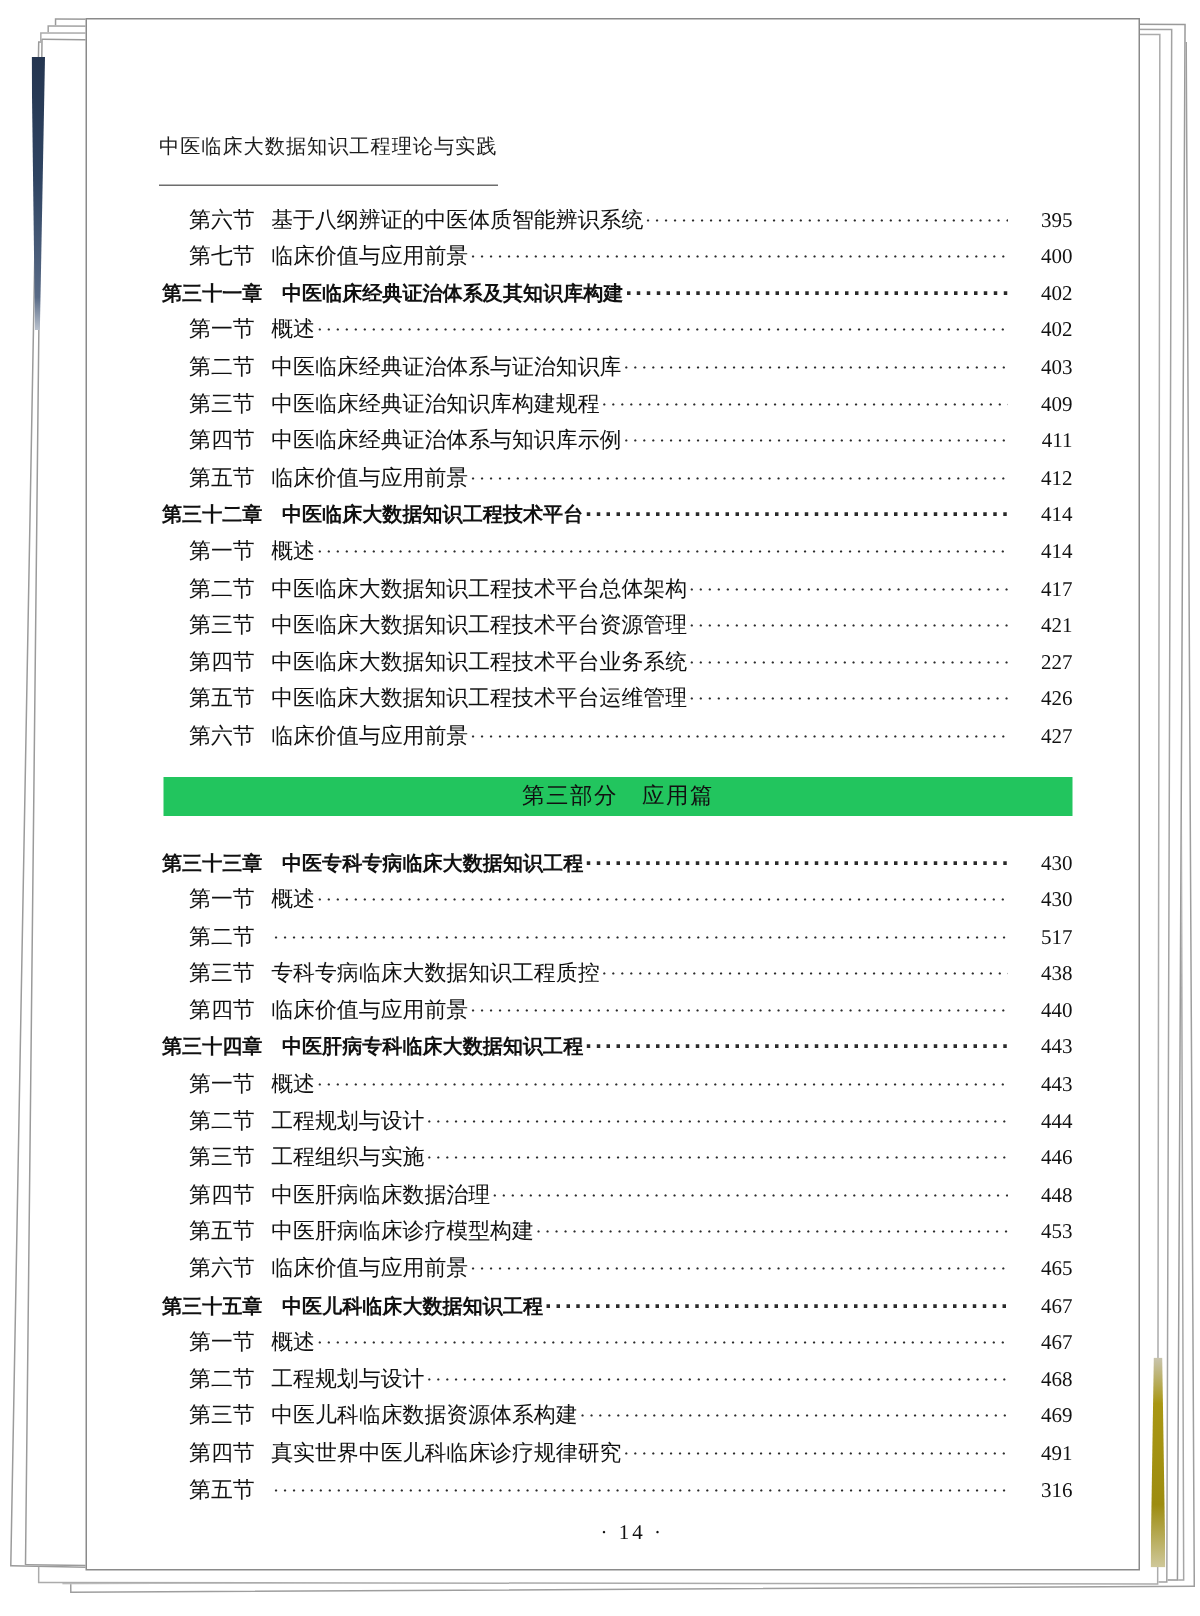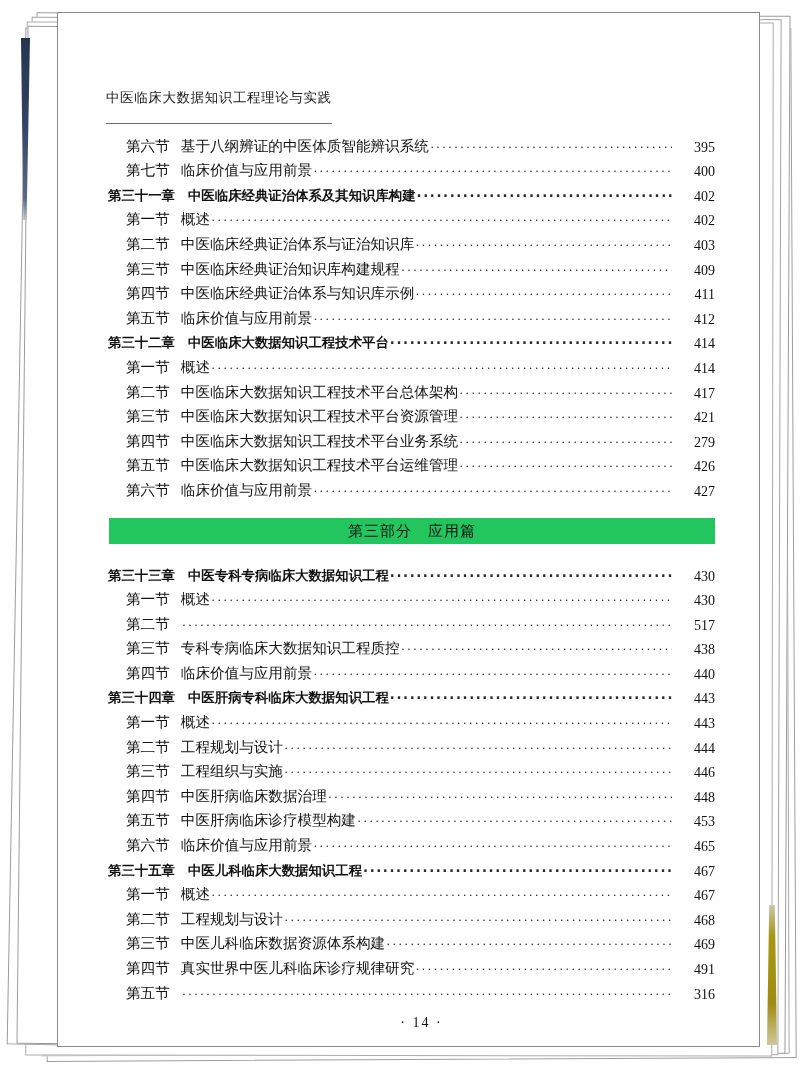--- a/index.html
+++ b/index.html
@@ -197,21 +197,21 @@
       <div class="row section">
         <span class="label">第三节</span>
         <span class="title">中医临床大数据知识工程技术平台资源管理</span>
         <span class="dots">·························································································</span>
         <span class="pg">421</span>
       </div>
       <div class="row section">
         <span class="label">第四节</span>
         <span class="title">中医临床大数据知识工程技术平台业务系统</span>
         <span class="dots">·························································································</span>
-        <span class="pg">279</span>
+        <span class="pg">227</span>
       </div>
       <div class="row section">
         <span class="label">第五节</span>
         <span class="title">中医临床大数据知识工程技术平台运维管理</span>
         <span class="dots">·························································································</span>
         <span class="pg">426</span>
       </div>
       <div class="row section">
         <span class="label">第六节</span>
         <span class="title">临床价值与应用前景</span>

